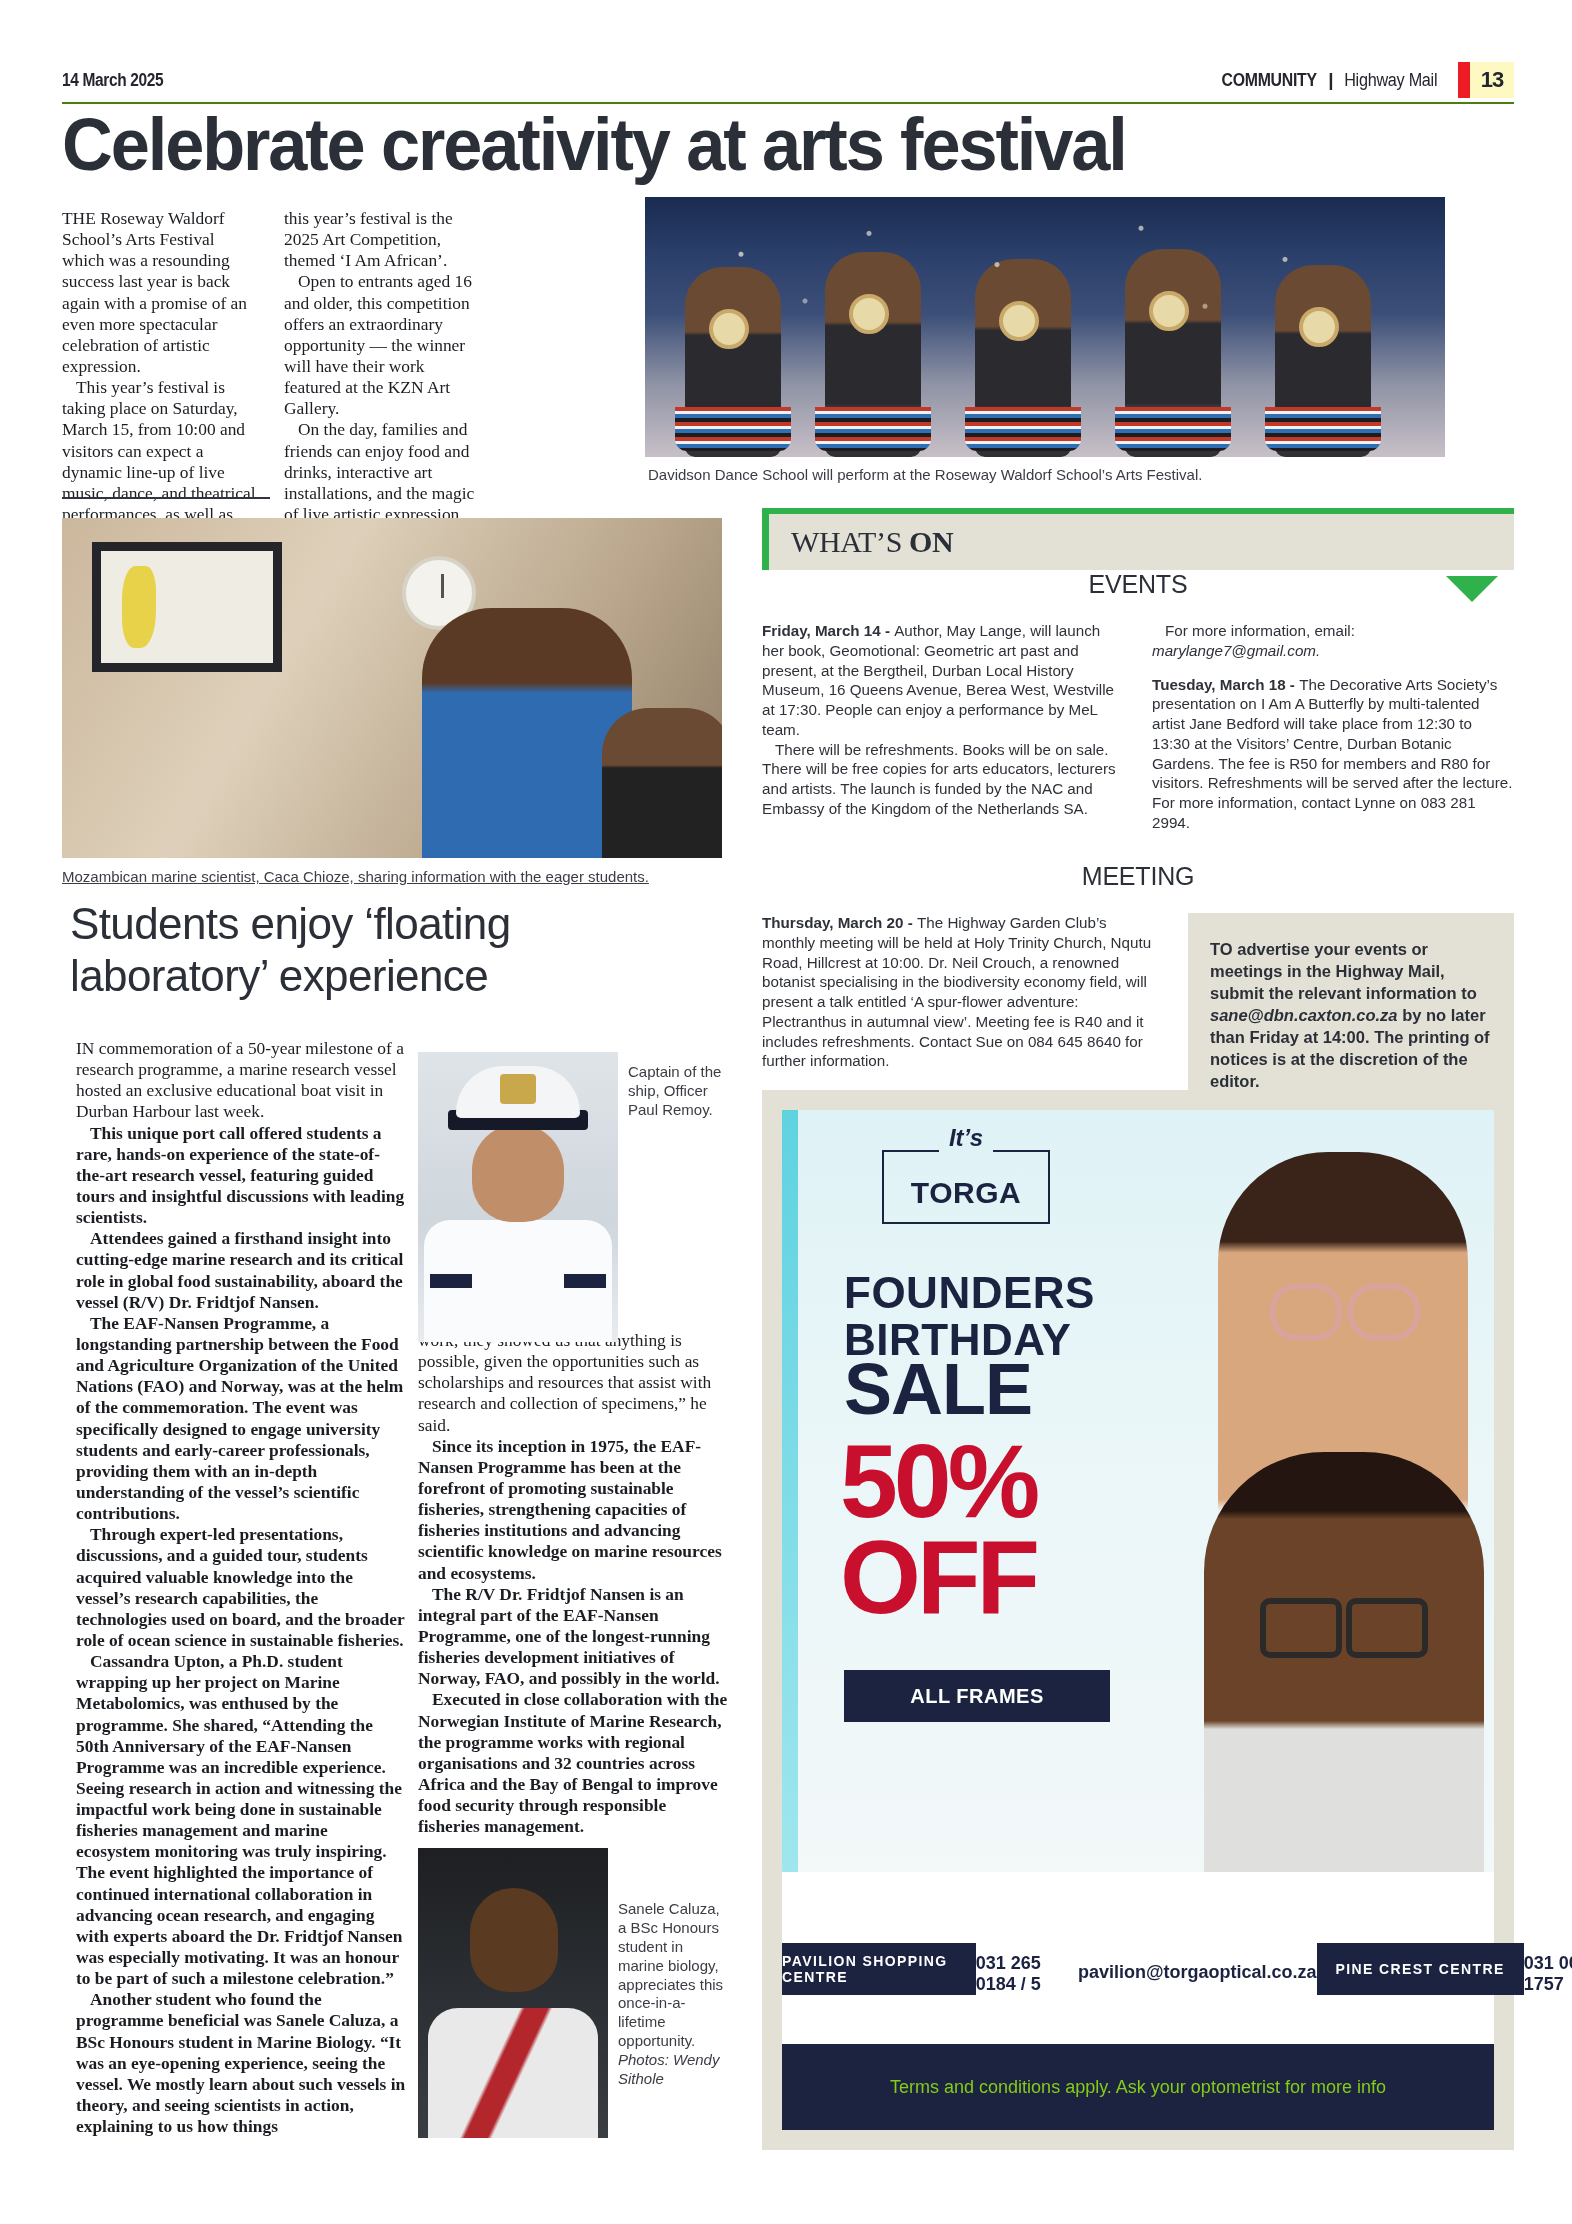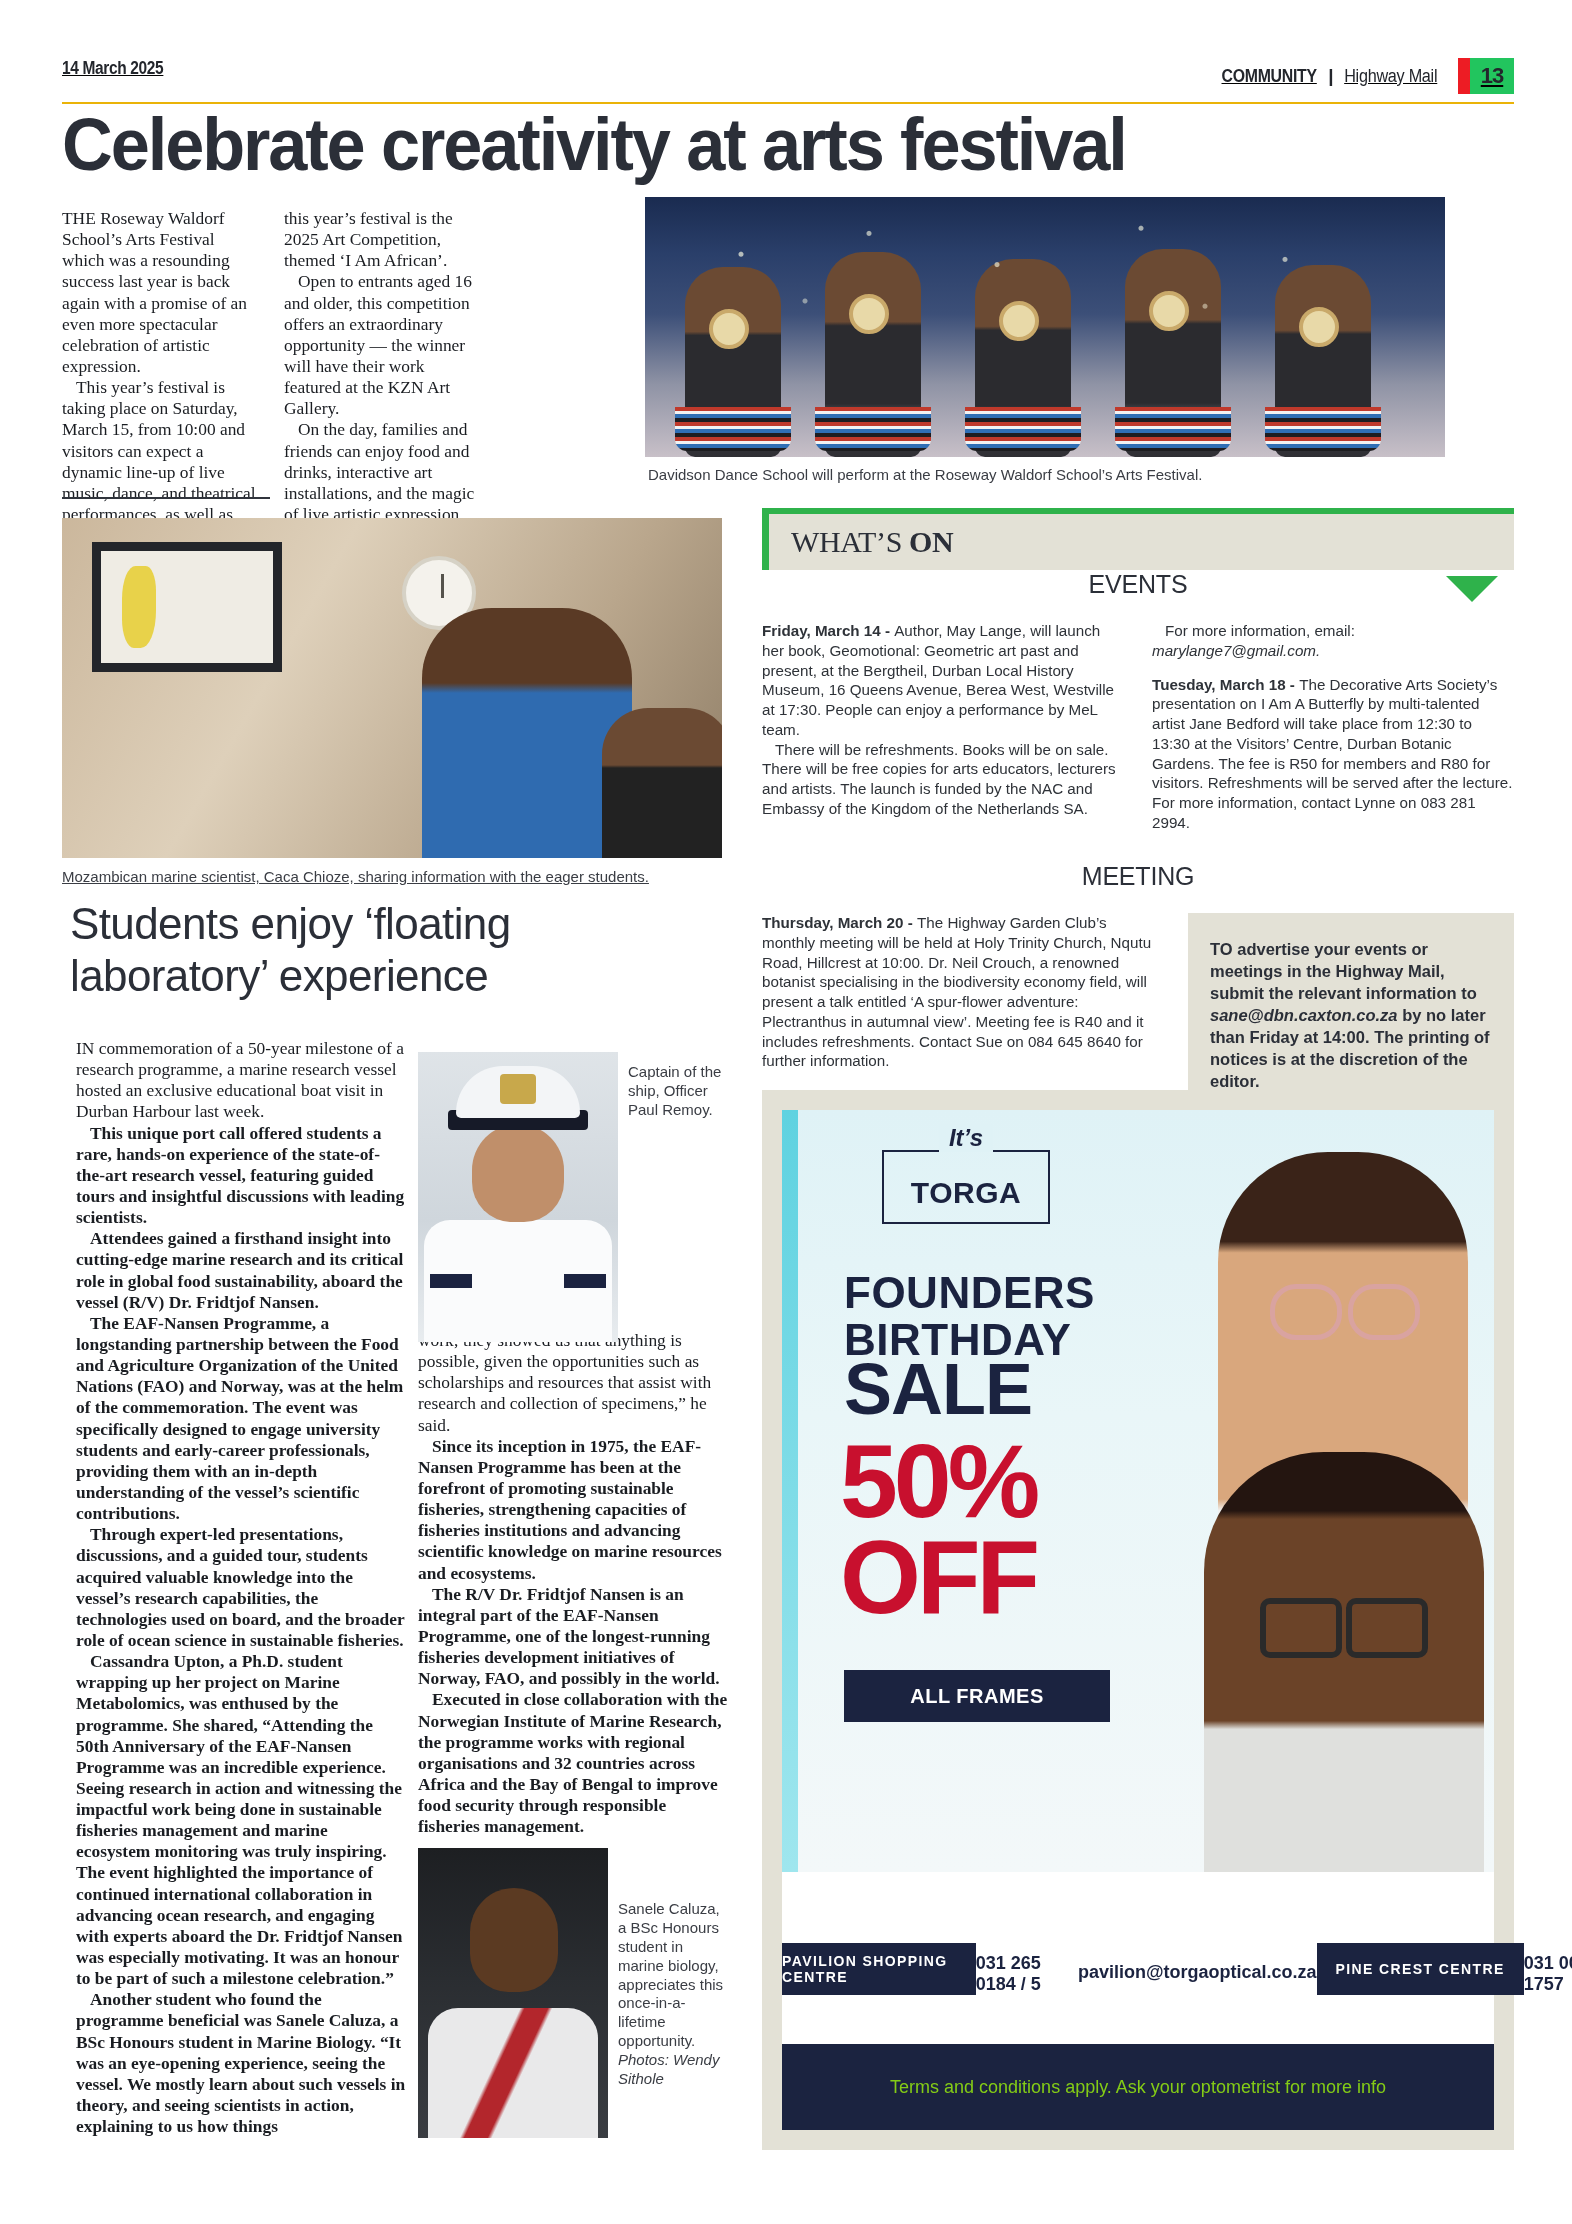--- a/index.html
+++ b/index.html
@@ -7,42 +7,41 @@
     width: 1572px; height: 2224px;
     background: #ffffff;
     font-family: "Liberation Serif", serif;
     overflow: hidden;
   }
   .page { position: relative; width: 1572px; height: 2224px; background: #fff; }
 
   
   .masthead {
     position: absolute; left: 62px; top: 58px; width: 1452px; height: 46px;
-    display: flex; align-items: flex-start; justify-content: space-between;
-    border-bottom: 2px solid #eab308;
-    text-decoration: underline;
+    display: flex; align-items: center; justify-content: space-between;
+    border-bottom: 2px solid #4d7c0f;
   }
   .mh-date {
     font-family: "Liberation Sans", sans-serif;
     font-size: 18px; font-weight: 700; letter-spacing: -0.4px; color: #23262c;
     transform: scaleX(0.86); transform-origin: left center;
   }
   .mh-right { display: flex; align-items: center; gap: 0; }
   .mh-section {
     font-family: "Liberation Sans", sans-serif; font-size: 18px; font-weight: 700;
     color: #23262c; letter-spacing: -0.3px; transform: scaleX(0.88);
   }
   .mh-pipe { font-family:"Liberation Sans", sans-serif; font-size:19px; font-weight:700; color:#23262c; margin:0 5px; }
   .mh-title {
     font-family: "Liberation Sans", sans-serif; font-size: 18px; font-weight: 400;
     color: #23262c; letter-spacing: -0.3px; transform: scaleX(0.9);
   }
   .mh-redbar { width: 12px; height: 36px; background: #ed1c24; margin-left: 16px; }
   .mh-pagebox {
-    width: 44px; height: 36px; background: #22c55e;
+    width: 44px; height: 36px; background: #fef9c3;
     display: flex; align-items: center; justify-content: center;
     font-family: "Liberation Sans", sans-serif; font-size: 22px; font-weight: 700; color: #23262c;
     letter-spacing: -1px;
   }
 
   
   .headline1 {
     position: absolute; left: 62px; top: 110px; width: 1250px;
     font-family: "Liberation Sans", sans-serif;
     font-size: 74px; font-weight: 700; color: #2b2f38;

